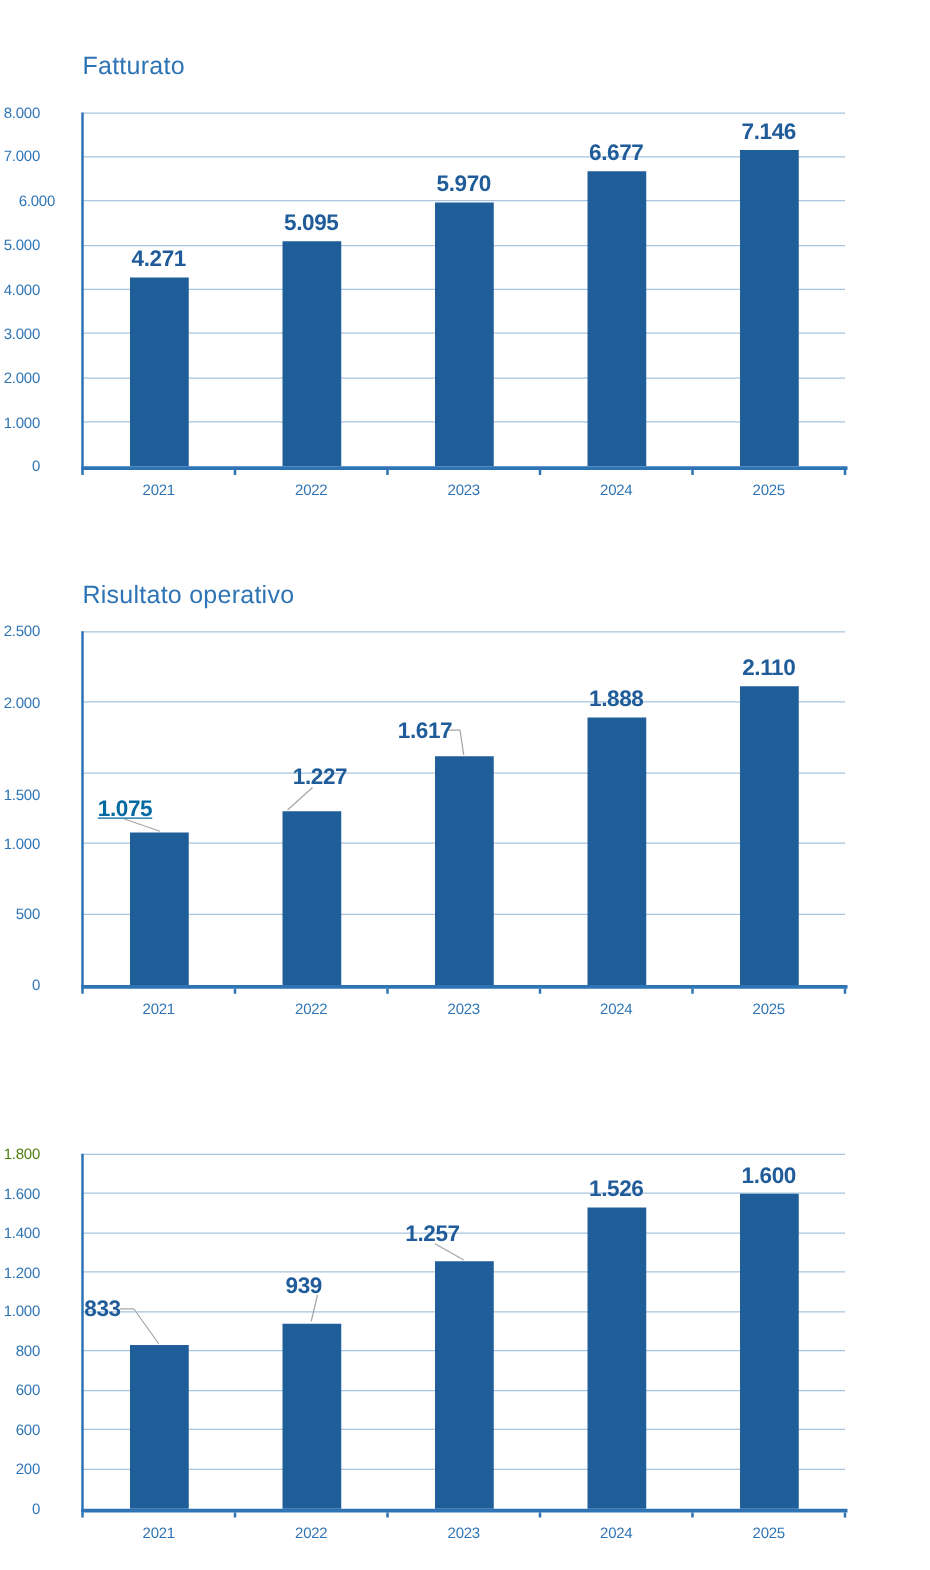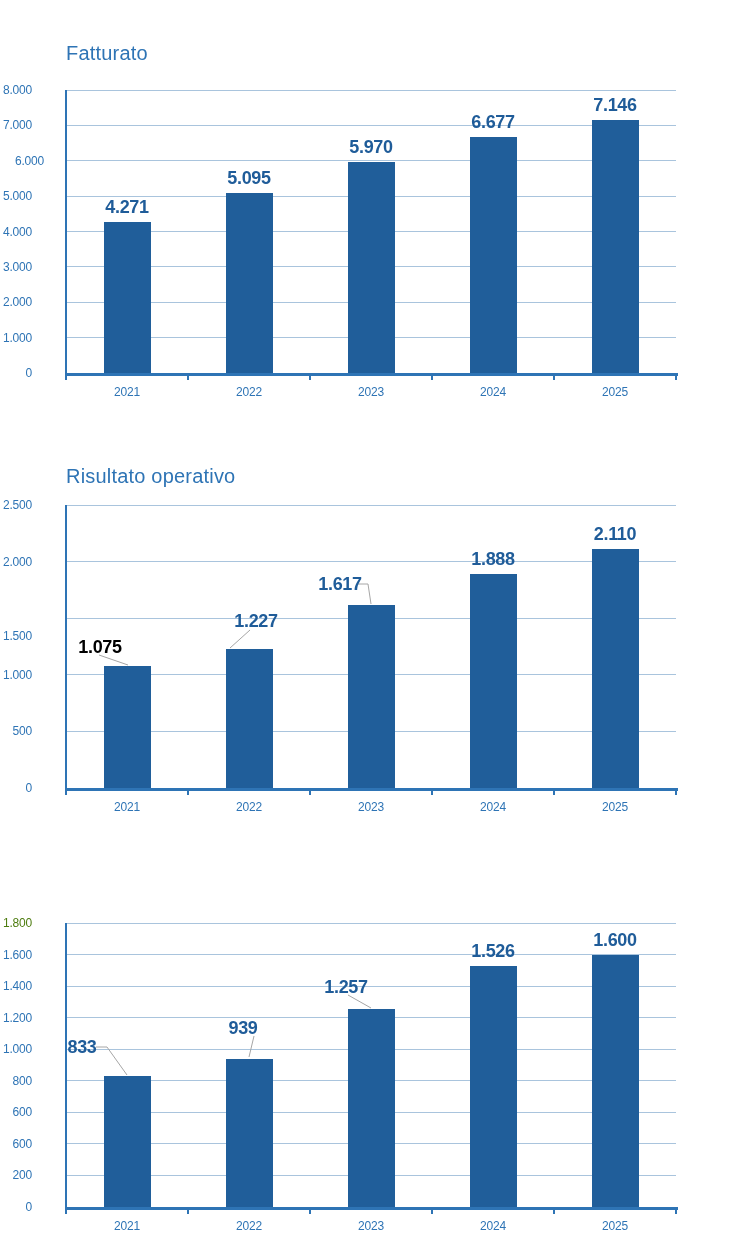--- a/index.html
+++ b/index.html
@@ -147,21 +147,21 @@
     <div class="y-axis" style="left: 65px; top: 505px; width: 2px; height: 286px; background: rgb(46, 116, 181);"></div>
     <div class="x-axis" style="left: 65px; top: 788px; width: 613px; height: 3px; background: rgb(46, 116, 181);"></div>
     <div class="x-tick" style="left: 65px; top: 791px; width: 2px; height: 4px; background: rgb(46, 116, 181);"></div>
     <div class="x-tick" style="left: 187px; top: 791px; width: 2px; height: 4px; background: rgb(46, 116, 181);"></div>
     <div class="x-tick" style="left: 309px; top: 791px; width: 2px; height: 4px; background: rgb(46, 116, 181);"></div>
     <div class="x-tick" style="left: 431px; top: 791px; width: 2px; height: 4px; background: rgb(46, 116, 181);"></div>
     <div class="x-tick" style="left: 553px; top: 791px; width: 2px; height: 4px; background: rgb(46, 116, 181);"></div>
     <div class="x-tick" style="left: 675px; top: 791px; width: 2px; height: 4px; background: rgb(46, 116, 181);"></div>
     <div class="bar" style="left: 103.5px; top: 666.31px; width: 47px; height: 121.69px; background: rgb(32, 94, 154);"></div>
     <div class="category-label" style="left: 66px; top: 800px; color: rgb(46, 116, 181);">2021</div>
-    <div class="data-label" style="left: 65px; top: 639px; color: #000000;">1.075</div>
+    <div class="data-label" style="left: 65px; top: 639px; color: #0369a1; text-decoration: underline;">1.075</div>
     <div class="bar" style="left: 225.5px; top: 649.104px; width: 47px; height: 138.896px; background: rgb(32, 94, 154);"></div>
     <div class="category-label" style="left: 188px; top: 800px; color: rgb(46, 116, 181);">2022</div>
     <div class="data-label" style="left: 221px; top: 613px; color: rgb(31, 92, 153);">1.227</div>
     <div class="bar" style="left: 347.5px; top: 604.956px; width: 47px; height: 183.044px; background: rgb(32, 94, 154);"></div>
     <div class="category-label" style="left: 310px; top: 800px; color: rgb(46, 116, 181);">2023</div>
     <div class="data-label" style="left: 305px; top: 576px; color: rgb(31, 92, 153);">1.617</div>
     <div class="bar" style="left: 469.5px; top: 574.278px; width: 47px; height: 213.722px; background: rgb(32, 94, 154);"></div>
     <div class="category-label" style="left: 432px; top: 800px; color: rgb(46, 116, 181);">2024</div>
     <div class="data-label" style="left: 458px; top: 551.278px; color: rgb(31, 92, 153);">1.888</div>
     <div class="bar" style="left: 591.5px; top: 549.148px; width: 47px; height: 238.852px; background: rgb(32, 94, 154);"></div>

